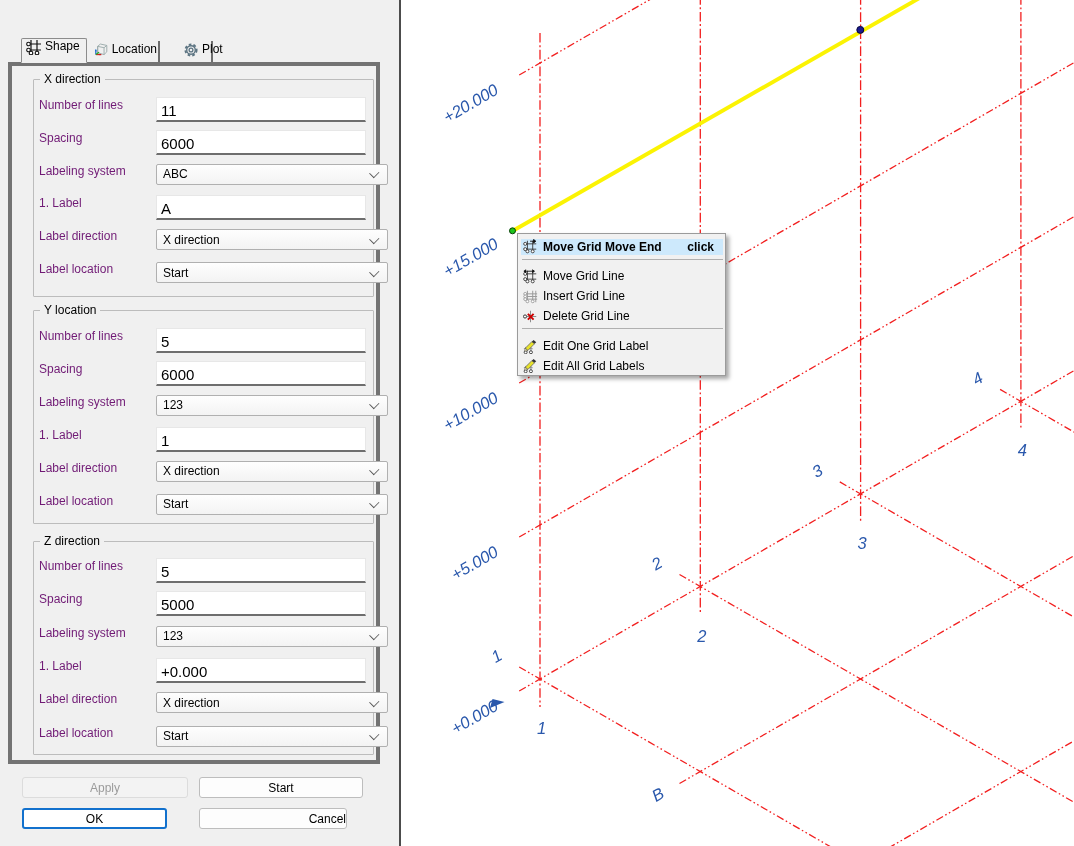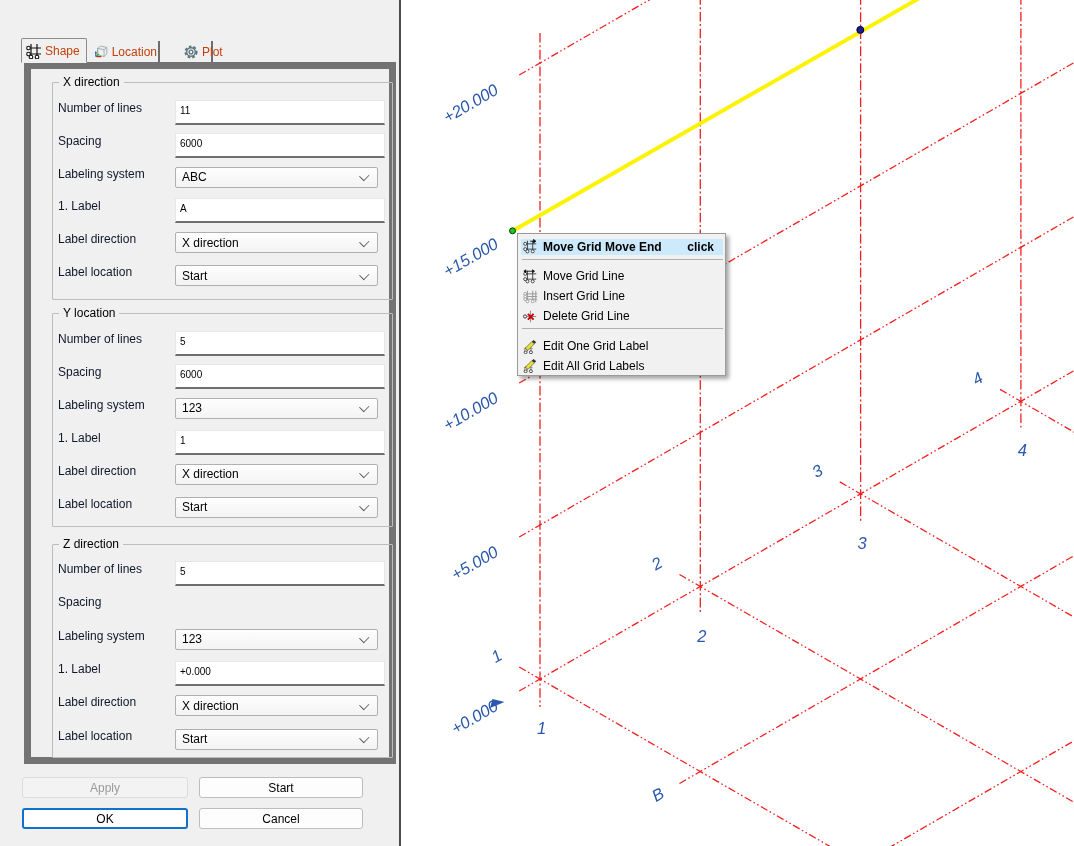--- a/index.html
+++ b/index.html
@@ -7,43 +7,43 @@
   border-right:2px solid #4c4c4c; }
 #tbar { position:absolute; left:0; top:0; width:399px; height:22px;
   background:linear-gradient(#d8e2ee,#cbd8e8); }
 #tbar .t { position:absolute; left:4px; top:4.5px; font-size:12px; color:#101010; }
 #xbtn { position:absolute; left:383px; top:3px; width:14px; height:14px; border:1px solid #5f6f83;
   background:#dfe9f3; border-radius:1px; }
 #xbtn:before, #xbtn:after { content:""; position:absolute; left:1.5px; top:5.2px; width:9px; height:1.8px;
   background:#4d5a68; }
 #xbtn:before { transform:rotate(45deg); }
 #xbtn:after { transform:rotate(-45deg); }
-#page { position:absolute; left:8px; top:62px; width:372px; height:702px; border:7px solid #737373;
-  background:#f0f0f0;margin-left:16px; }
+#page { position:absolute; left:8px; top:62px; width:372px; height:702px; border:4px solid #737373;
+  background:#f0f0f0; }
 .tab { position:absolute; background:#f0f0f0; border:1px solid #8c8c8c; border-bottom:none;
-  border-radius:2px 2px 0 0; font-size:12px; color:#c2410c; display:flex; align-items:center; }
+  border-radius:2px 2px 0 0; font-size:12px; color:#000000; display:flex; align-items:flex-start; }
 .tab svg { margin:0 3px 0 4px; }
 #tab1 { left:21px; top:38px; width:66px; height:25px; z-index:3; border-bottom:1px solid #f0f0f0; }
 #tab2 { left:90px; top:42px; width:67px; height:20px; border:none; background:transparent; }
 #tab3 { left:179px; top:42px; width:46px; height:20px; border:none; background:transparent; }
 .tsep { position:absolute; width:2px; height:21px; top:41px; background:#6e6e6e; }
 .grp { position:absolute; left:21px; width:341px; border:1px solid #bcbcbc; border-radius:1px; }
 .gt { position:absolute; left:6px; top:-8px; background:#f0f0f0; padding:0 4px; font-size:12px; }
-.lab { position:absolute; left:5px; font-size:12px; color:#0f172a; white-space:nowrap; }
+.lab { position:absolute; left:5px; font-size:12px; color:#701a75; white-space:nowrap; }
 .inp { position:absolute; left:122px; width:210px; height:25px; background:#fff;
-  border:1px solid #e7e7e7; border-bottom:2px solid #6e6e6e; font-size:10px; padding:4px 0 0 4px; }
-.cmb { position:absolute; left:122px; width:203px; height:21px; background:linear-gradient(#fefefe,#f3f3f3);
+  border:1px solid #e7e7e7; border-bottom:2px solid #6e6e6e; font-size:15px; padding:4px 0 0 4px; }
+.cmb { position:absolute; left:122px; width:232px; height:21px; background:linear-gradient(#fefefe,#f3f3f3);
   border:1px solid #b0b0b0; border-radius:2px; font-size:12px; padding:2.5px 0 0 6px; }
 .chev { position:absolute; right:9px; top:5.5px; width:8px; height:8px; border-left:1.3px solid #555;
   border-bottom:1.3px solid #555; transform:rotate(-45deg) scale(1,0.82); transform-origin:40% 40%; }
 .btn { position:absolute; font-size:12px; text-align:center; border-radius:3px; padding-top:3px; }
 #bApply { left:22px; top:777px; width:166px; height:21px; background:#f3f3f3; border:1px solid #dcdcdc; color:#9b9b9b; }
 #bHelp  { left:199px; top:777px; width:164px; height:21px; background:#fdfdfd; border:1px solid #bdbdbd; }
-#bOK    { left:22px; top:808px; width:166px; height:21px; background:#fff; border:2px solid #1271cd; padding-top:2px; }
-#bCancel{ left:199px; top:808px; width:164px; height:21px; background:#fdfdfd; border:1px solid #bdbdbd; }
+#bOK    { left:22px; top:808px; width:145px; height:21px; background:#fff; border:2px solid #1271cd; padding-top:2px; }
+#bCancel{ left:199px; top:808px; width:148px; height:21px; background:#fdfdfd; border:1px solid #bdbdbd;text-align:right; }
 #canvas { position:absolute; left:401px; top:0; width:673px; height:846px; background:#fff; }
 #menu { position:absolute; left:116px; top:233px; width:209px; height:143px; background:#f1f1f1;
   border:1px solid #9b9b9b; box-shadow:3px 3px 4px rgba(0,0,0,0.35); font-size:12px; z-index:5; }
 .mrow { position:absolute; left:3px; width:202px; height:16px; line-height:16px; color:#000; white-space:nowrap; }
 .mrow.hl { top:4.5px; background:#cde9fc; height:16px; }
 .micon { display:inline-block; width:22px; vertical-align:middle; padding-left:2px; }
 .mi { vertical-align:-3px; }
 .click { position:absolute; right:9px; top:0;text-align:center; }
 .msep { position:absolute; left:4px; width:201px; height:1px; background:#b0b0b0; }
 </style></head>
@@ -203,20 +203,21 @@
         <div class="lab" style="top:149.60000000000002px">Label direction</div>
         <div class="cmb" style="top:149.60000000000002px"><span>X direction</span><i class="chev"></i></div>
         <div class="lab" style="top:182.5px">Label location</div>
         <div class="cmb" style="top:182.5px"><span>Start</span><i class="chev"></i></div>
       </div>
     <div class="grp" style="top:475px;height:214px">
         <div class="gt">Z direction</div>
         <div class="lab" style="top:17.0px">Number of lines</div>
         <div class="inp" style="top:16.0px">5</div>
         <div class="lab" style="top:50.299999999999955px">Spacing</div>
+        <div class="inp" style="top:49.299999999999955px">5000</div>
         <div class="lab" style="top:83.60000000000002px">Labeling system</div>
         <div class="cmb" style="top:83.60000000000002px"><span>123</span><i class="chev"></i></div>
         <div class="lab" style="top:116.89999999999998px">1. Label</div>
         <div class="inp" style="top:115.89999999999998px">+0.000</div>
         <div class="lab" style="top:150.20000000000005px">Label direction</div>
         <div class="cmb" style="top:150.20000000000005px"><span>X direction</span><i class="chev"></i></div>
         <div class="lab" style="top:183.5px">Label location</div>
         <div class="cmb" style="top:183.5px"><span>Start</span><i class="chev"></i></div>
       </div>
   </div>

